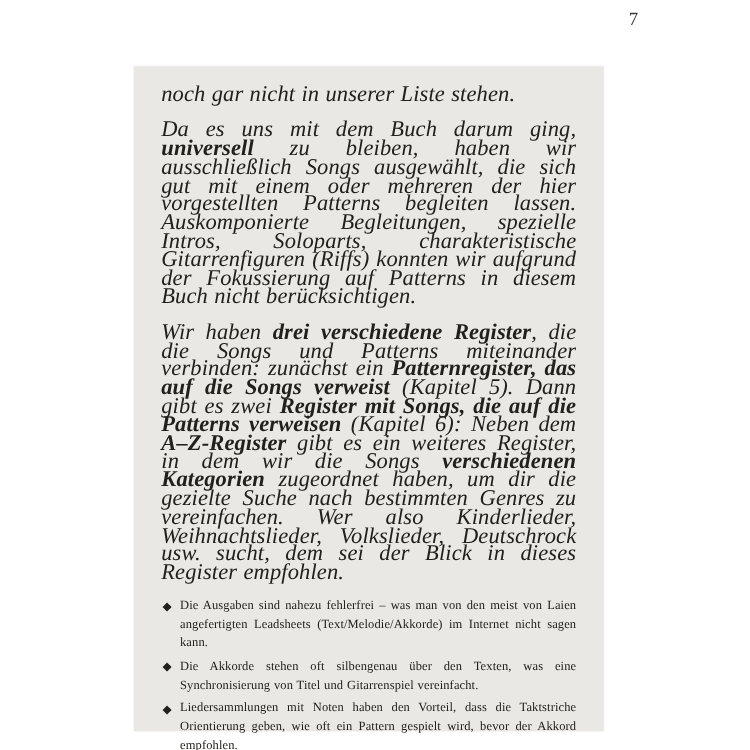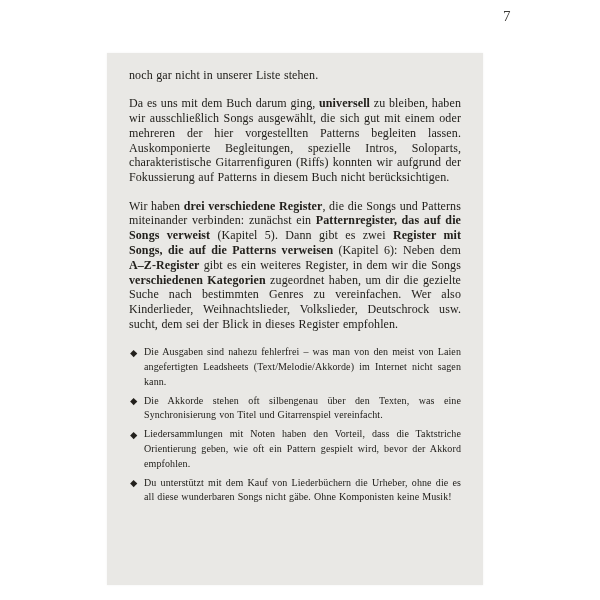--- a/index.html
+++ b/index.html
@@ -20,25 +20,26 @@
   }
   .scan-page{
     position:absolute;left:107px;top:53px;width:376px;height:532px;
     background:var(--scan);
     box-sizing:border-box;
     padding:15px 22px 14px 22px;
     box-shadow:0 0 2px rgba(0,0,0,0.06);
   }
   .para{
     margin:0 0 13.5px 0;
-    font-size:12px;
+    font-size:18px;
     line-height:14.8px;
     text-align:justify;
     letter-spacing:0.1px;
     word-spacing:0.4px;
+    font-style:italic;
   }
   .para b{font-weight:bold;}
   .bullet{
     display:flex;
     margin:0 0 4px 1px;
   }
   .marker{
     flex:0 0 14px;
     font-size:9.5px;
     line-height:14.8px;

